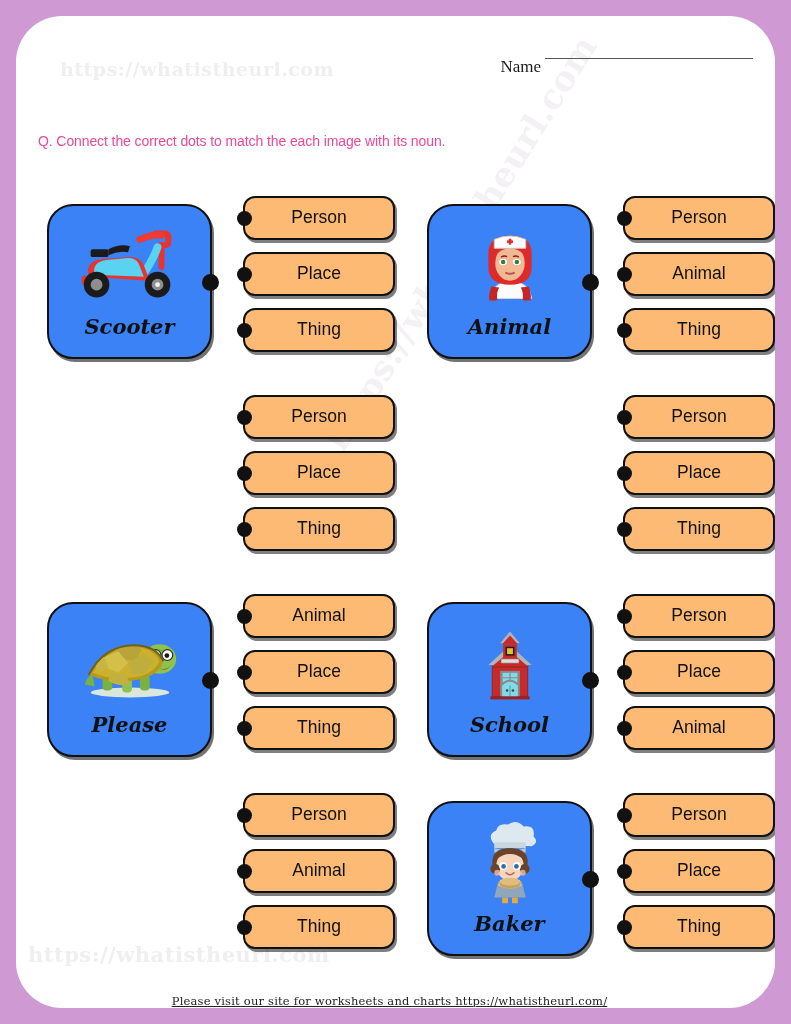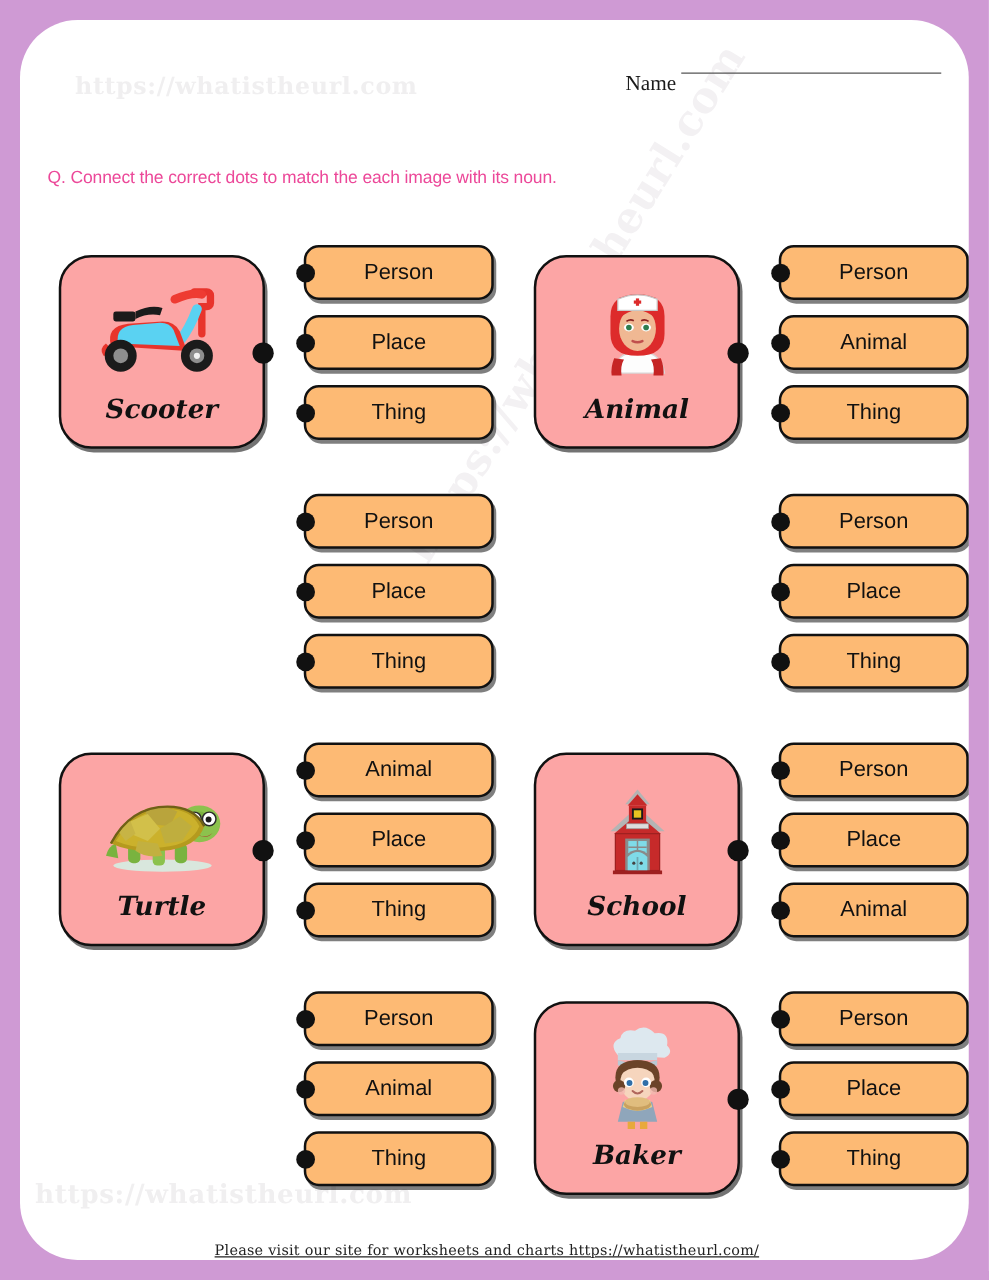--- a/index.html
+++ b/index.html
@@ -109,21 +109,21 @@
 
   
   .card {
     position: relative;
     width: 165px;
     height: 155px;
     margin-left: 17px;
     margin-top: 8px;
     border: 2.5px solid #111;
     border-radius: 26px;
-    background: #fca5a5;
+    background: #3b82f6;
     display: flex;
     flex-direction: column;
     align-items: center;
     justify-content: flex-start;
     box-shadow: 2px 3px 0 rgba(0,0,0,0.55);
   }
 
   .card-art {
     width: 118px;
     height: 100px;
@@ -358,21 +358,21 @@
     <path d="M18 58 q16-30 46-30 q22 0 30 16 q-6 18-34 20 q-24 2-42-6 z" fill="#b59a1e"></path>
     <path d="M22 56 q16-26 42-26 q19 0 26 14 q-6 15-30 17 q-22 2-38-5 z" fill="#cbb12c"></path>
     <path d="M46 30 q14-4 26 2 l-6 12 -18-2 z" fill="#b9a43c"></path>
     <path d="M34 40 l14-6 10 12 -10 10 -14-6 z" fill="#d2c04a"></path>
     <path d="M58 46 l16-10 10 8 -8 12 -14 2 z" fill="#bfae3e"></path>
     <path d="M24 48 q6-10 10-8 l4 10 -8 6 z" fill="#c7b445"></path>
     <path d="M40 56 l16 2 4 10 q-14 2-22-4 z" fill="#c2b040"></path>
     <path d="M18 58 q16-30 46-30 q22 0 30 16" stroke="#6f6017" stroke-width="2" fill="none"></path>
   </svg>
             </div>
-            <div class="card-word">Turtle</div>
+            <div class="card-word">Please</div>
             <div class="card-dot"></div>
           </div>
           <div class="options">
             <div class="pill">
               <span class="pill-dot"></span>
               <span class="pill-label">Animal</span>
             </div>
             <div class="pill">
               <span class="pill-dot"></span>
               <span class="pill-label">Place</span>

